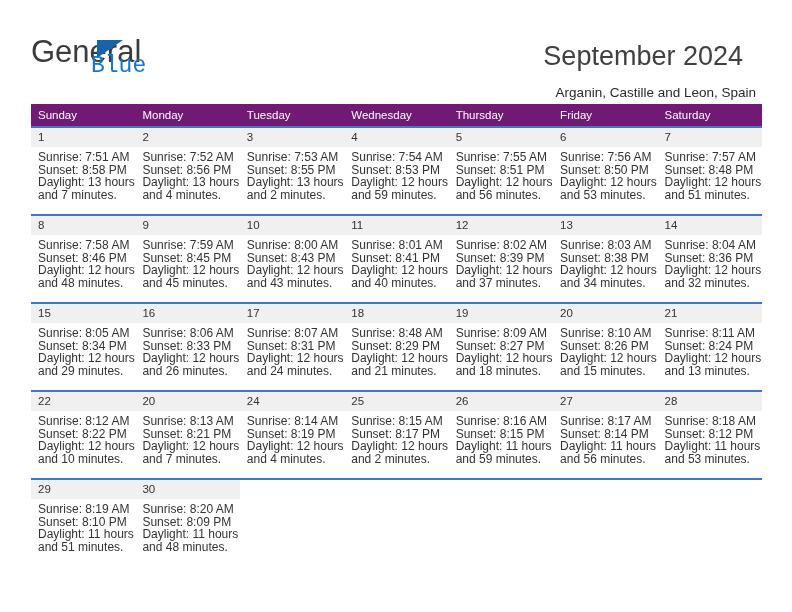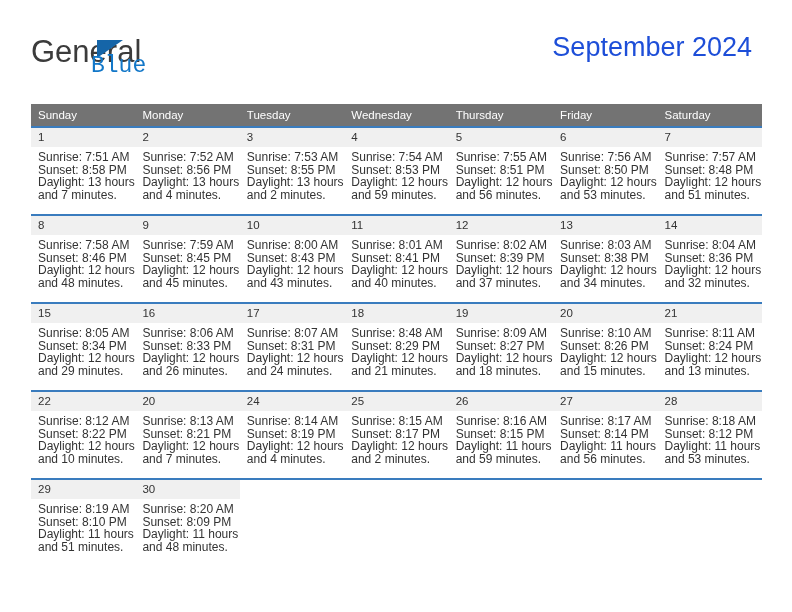--- a/index.html
+++ b/index.html
@@ -68,45 +68,45 @@
   }
 
   .title-block {
     position: absolute;
     right: 36px;
     top: 28px;
     text-align: right;
   }
   .cal-title {
     font-size: 27px;
-    color: #1d4ed8;
+    color: #404040;
     line-height: 1.15;
     font-weight: normal;
-    margin: 4px;
+    margin: 13px;
     white-space: nowrap;
   }
   .cal-subtitle {
     font-size: 13.5px;
     color: #2b2b2b;
     margin: 7px 0 0 0;
     white-space: nowrap;
   }
 
   
   .calendar {
     position: absolute;
     left: 31px;
     top: 104px;
     width: 731px;
     border-collapse: collapse;
     table-layout: fixed;
   }
 
   .calendar th {
-    background: #737373;
+    background: #701a75;
     color: #ffffff;
     font-size: 11.5px;
     font-weight: normal;
     text-align: left;
     padding: 5px 0 5px 7px;
     height: 12px;
     border: none;
   }
 
   .week-row {
@@ -156,20 +156,21 @@
   <div class="header">
 
     <div class="logo">
       <span class="logo-general">General</span>
       <span class="logo-tri"></span>
       <span class="logo-blue">Blue</span>
     </div>
 
     <div class="title-block">
       <h1 class="cal-title">September 2024</h1>
+      <p class="cal-subtitle">Arganin, Castille and Leon, Spain</p>
     </div>
 
   </div>
 
   <table class="calendar">
     <thead>
       <tr>
         <th>Sunday</th>
         <th>Monday</th>
         <th>Tuesday</th>

